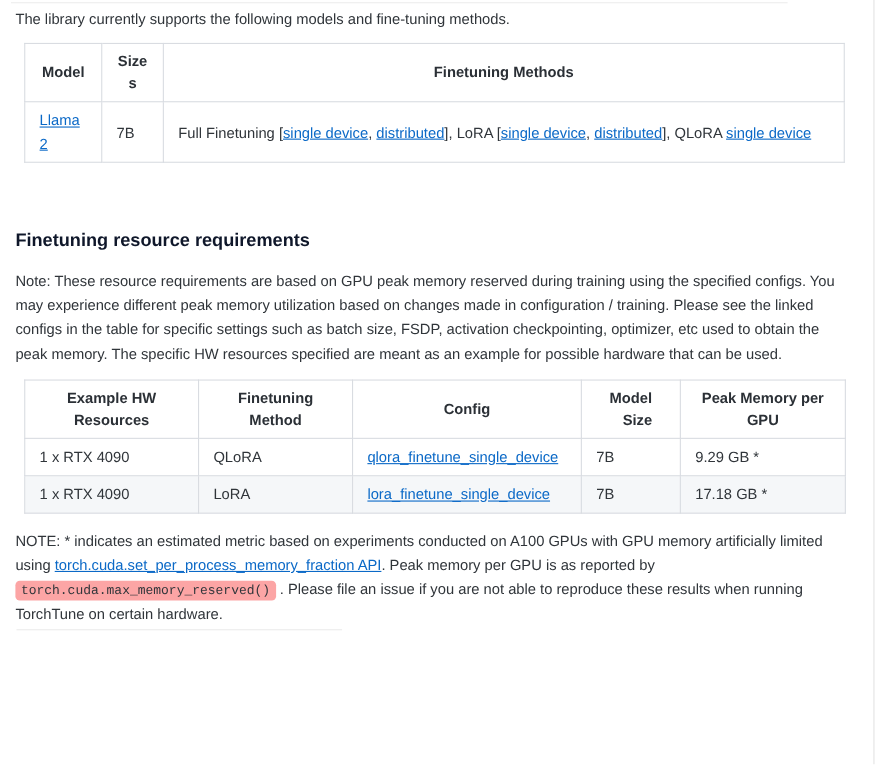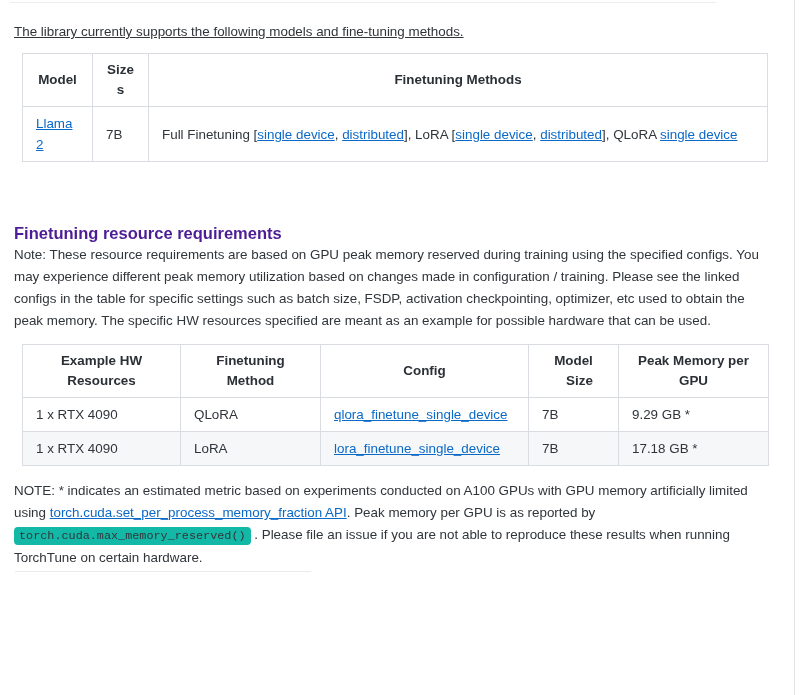--- a/index.html
+++ b/index.html
@@ -5,41 +5,41 @@
   html,body{margin:0;padding:0;}
   body{
     width:800px;height:695px;overflow:hidden;position:relative;
     background:#ffffff;color:#30353a;
     font-family:"Liberation Sans","DejaVu Sans",sans-serif;
     font-size:13.4px;
   }
   .content{padding:0 33px 0 14px;}
   p{margin:0;}
   a{color:#0b69c7;text-decoration:underline;cursor:pointer;}
-  .intro{margin-top:21px;line-height:21px;text-decoration:underline;}
+  .intro{margin-top:7px;line-height:21px;}
 
   table{border-collapse:collapse;table-layout:fixed;background:#fff;}
   th,td{border:1px solid #d9dce1;vertical-align:middle;word-wrap:break-word;}
   th{font-weight:bold;text-align:center;padding:6px 13px;line-height:20px;color:#2b3036;}
   td{text-align:left;padding:6px 13px;line-height:21px;}
 
   .models-table{margin:11px 0 0 8px;width:745px;border-radius:29px;}
   .resources-table{margin:12px 0 0 8px;width:746px;}
   .resources-table tbody tr:nth-child(even){background:#f5f7f9;}
 
   .section-heading{
     margin:60px 0 0;font-size:16.5px;line-height:22px;
-    font-weight:bold;color:#4c1d95;
+    font-weight:bold;color:#0f172a;
   }
-  .note{line-height:22px;}
+  .note{margin-top:15px;line-height:22px;}
   .footnote{margin-top:14px;line-height:22px;}
 
   .inline-code{
     font-family:"Liberation Mono","DejaVu Sans Mono",monospace;
-    font-size:11.8px;background:#14b8a6;color:#30353a;
+    font-size:11.8px;background:#fca5a5;color:#30353a;
     padding:2px 5px;border-radius:4px;white-space:nowrap;
   }
   .min-span{display:inline-block;width:min-content;text-align:right;}
 
   .top-rule{position:absolute;top:2px;left:10px;width:706px;height:1px;background:#ededed;}
   .right-edge{position:absolute;top:0;left:794px;width:1px;height:695px;background:#e3e3e3;}
   .bottom-rule{margin:2px 0 0 1px;width:296px;height:1px;background:#ebebeb;}
 </style>
 </head>
 <body>

